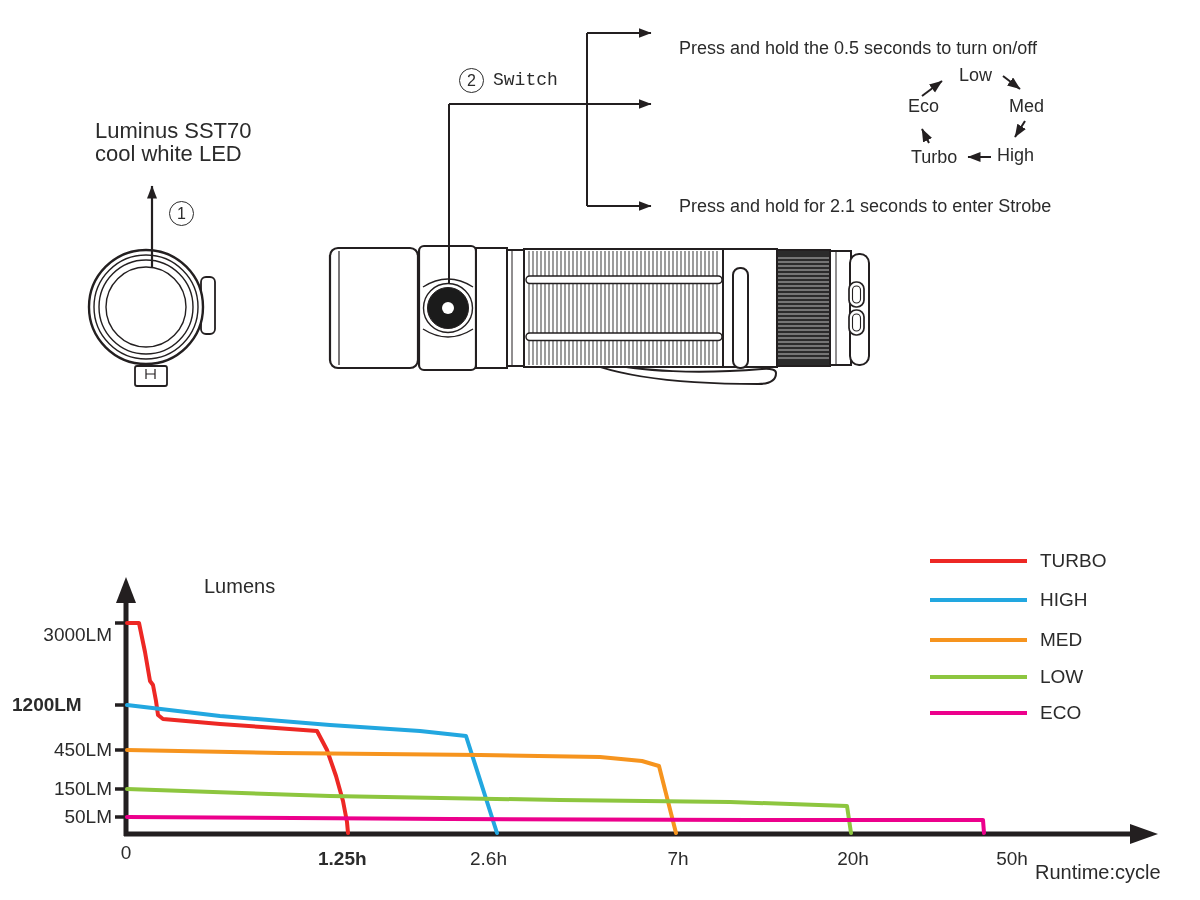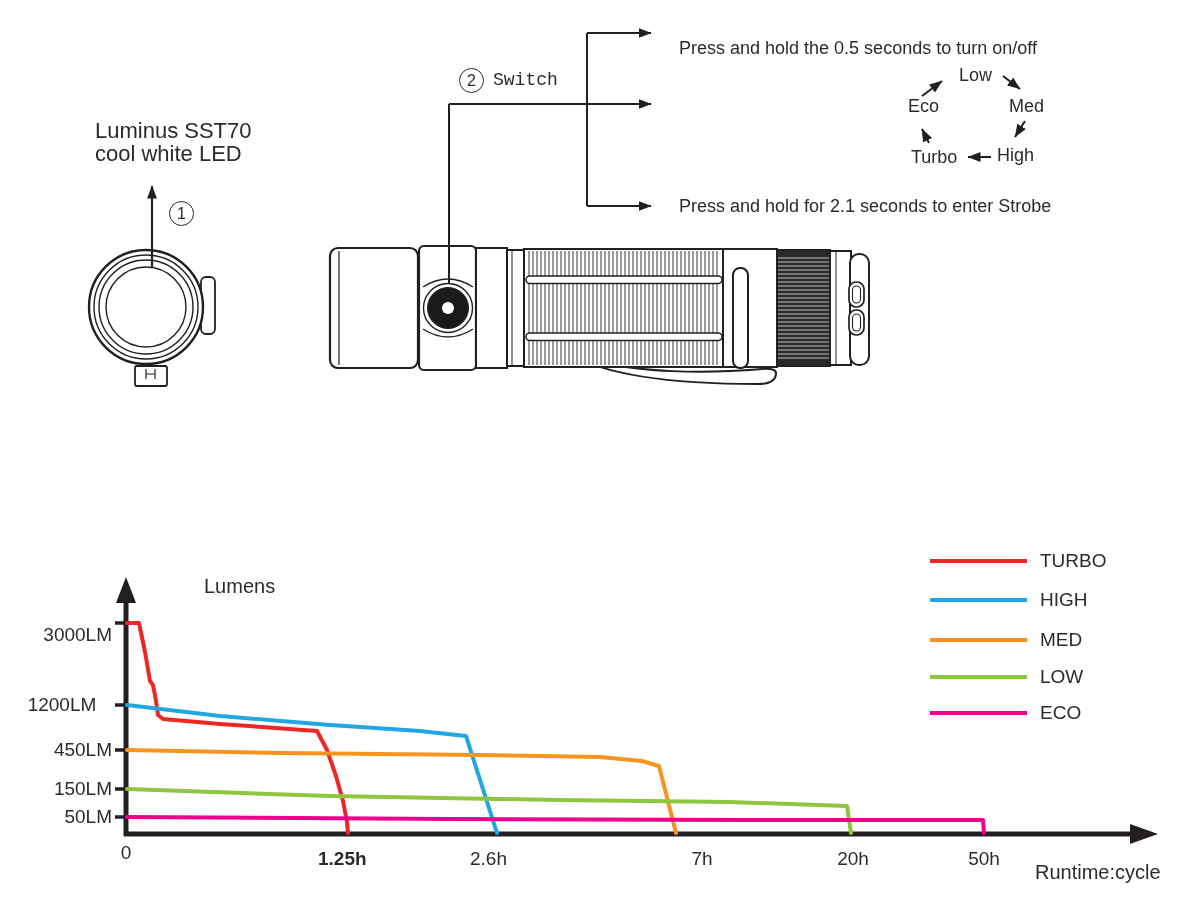--- a/index.html
+++ b/index.html
@@ -206,29 +206,29 @@
   <div class="label" style="left:959px;top:64px;">Low</div>
   <div class="label" style="left:1009px;top:95px;">Med</div>
   <div class="label" style="left:997px;top:144px;">High</div>
   <div class="label" style="left:911px;top:146px;">Turbo</div>
 
   <div class="label axis-title" style="left:168px;top:575px;margin-left:36px;">Lumens</div>
   <div class="label axis-title" style="left:1035px;top:861px;">Runtime:cycle</div>
 
   <div id="labels-layer">
       <div class="label chart-label" style="left: 12px; top: 612px; width: 100px; text-align: right; margin-top: 12px;">3000LM</div>
-      <div class="label chart-label" style="left: 12px; top: 694px; width: 100px; text-align: center;">1200LM</div>
+      <div class="label chart-label" style="left: 12px; top: 694px; width: 100px; text-align: left; font-weight: bold;">1200LM</div>
       <div class="label chart-label" style="left: 12px; top: 739px; width: 100px; text-align: right;">450LM</div>
       <div class="label chart-label" style="left: 12px; top: 778px; width: 100px; text-align: right;">150LM</div>
       <div class="label chart-label" style="left: 12px; top: 806px; width: 100px; text-align: right;">50LM</div>
       <div class="label chart-label" style="left: 86px; top: 842px; width: 80px; text-align: center;">0</div>
       <div class="label chart-label" style="left: 318px; top: 848px; width: 80px; text-align: left; font-weight: bold;">1.25h</div>
       <div class="label chart-label" style="left: 470px; top: 848px; width: 80px; text-align: left;">2.6h</div>
-      <div class="label chart-label" style="left: 662px; top: 848px; width: 80px; text-align: center;">7h</div>
+      <div class="label chart-label" style="left: 638px; top: 848px; width: 80px; text-align: center;">7h</div>
       <div class="label chart-label" style="left: 813px; top: 848px; width: 80px; text-align: center;">20h</div>
-      <div class="label chart-label" style="left: 944px; top: 848px; width: 80px; text-align: center;">50h</div>
+      <div class="label chart-label" style="left: 972px; top: 848px; width: 80px; text-align: center;">50h</div>
       <div class="label chart-label" style="left: 1040px; top: 550px;">TURBO</div>
       <div class="label chart-label" style="left: 1040px; top: 589px;">HIGH</div>
       <div class="label chart-label" style="left: 1040px; top: 629px;">MED</div>
       <div class="label chart-label" style="left: 1040px; top: 666px;">LOW</div>
       <div class="label chart-label" style="left: 1040px; top: 702px;">ECO</div>
     </div>
 </div>
 
 </body></html>

